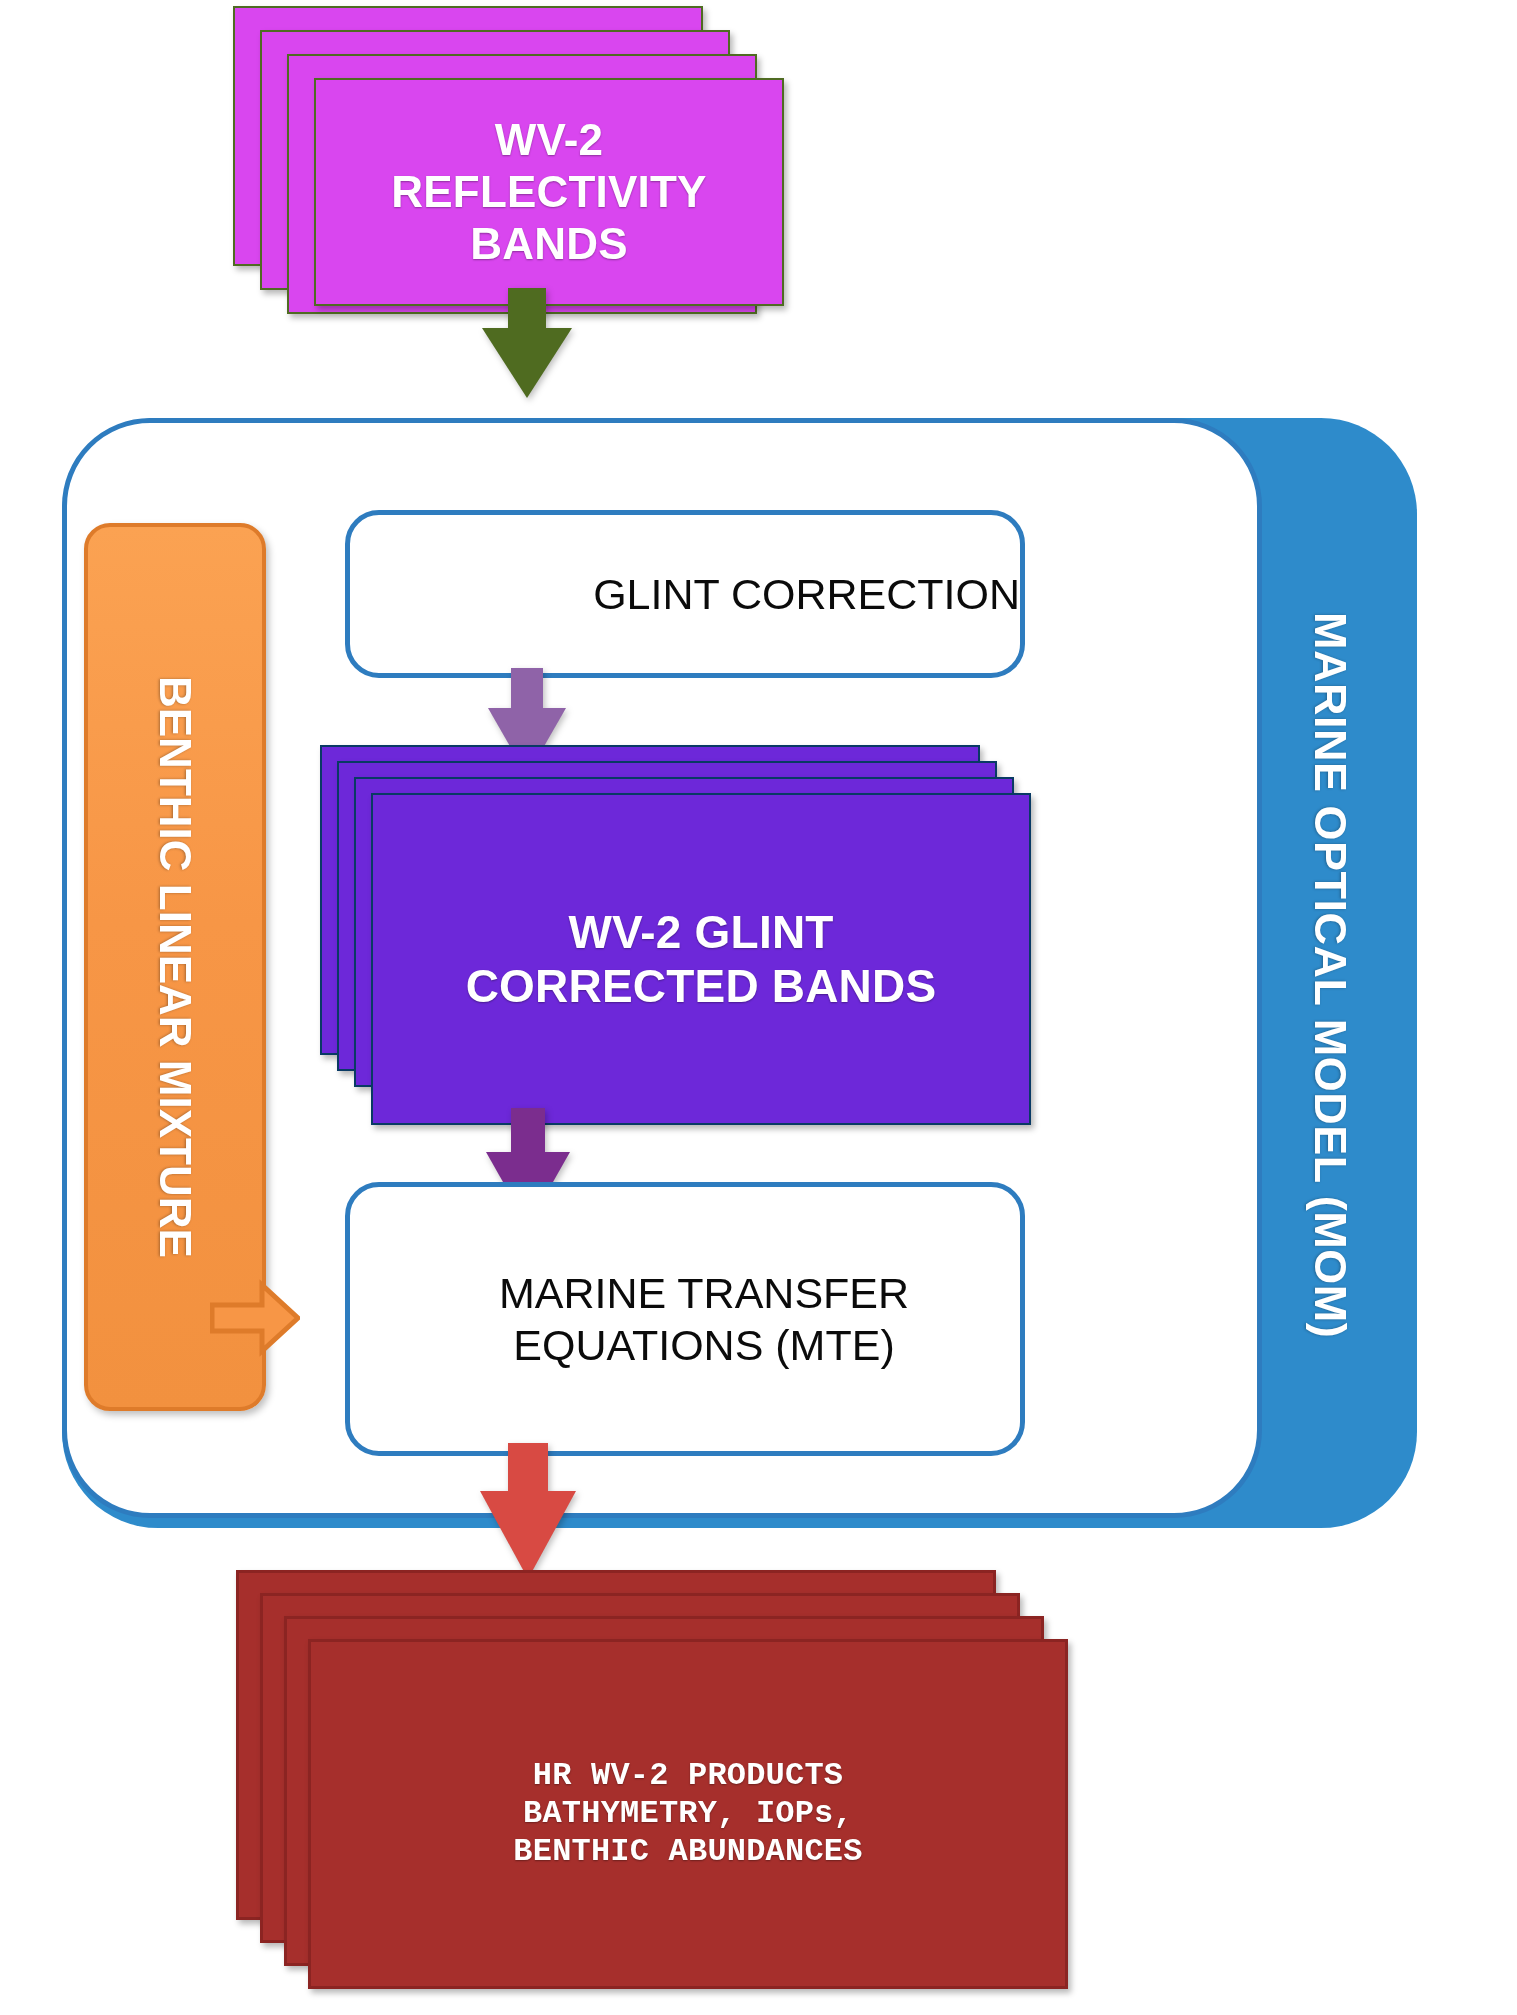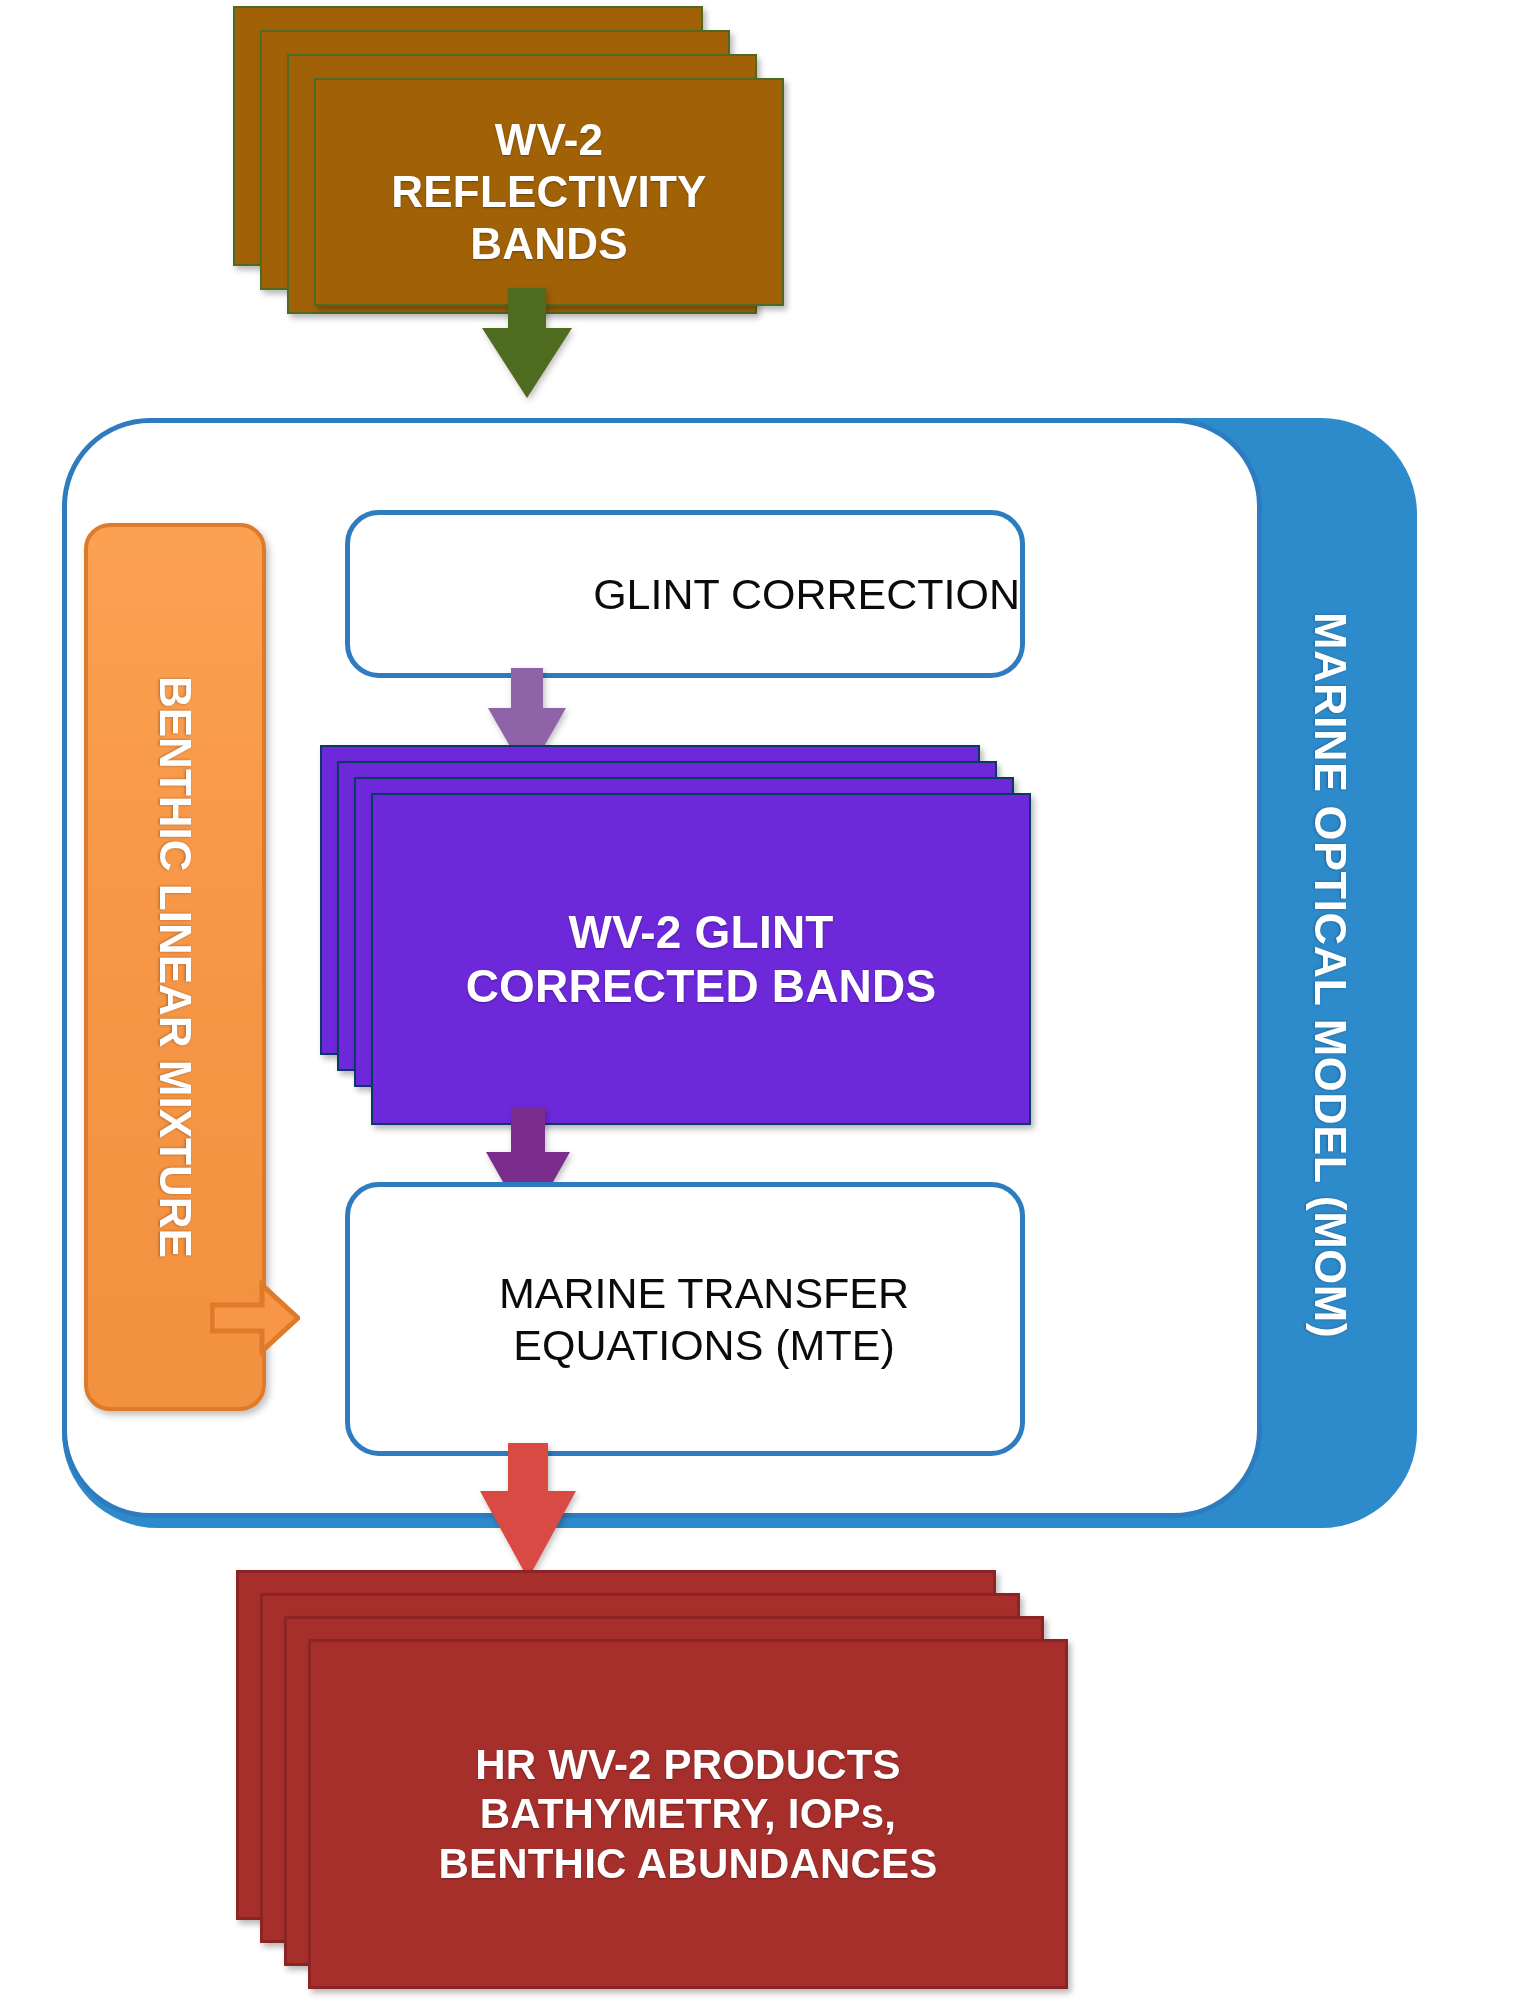--- a/index.html
+++ b/index.html
@@ -14,21 +14,21 @@
   .stack .layer.shadow{box-shadow:3px 4px 6px rgba(0,0,0,.28);}
   .stack .top{display:flex;align-items:center;justify-content:center;text-align:center;}
   .stack .top span{
       color:#ffffff;font-weight:bold;line-height:1.18;
       text-shadow:0 1px 2px rgba(0,0,0,.35);
       letter-spacing:.2px;
   }
 
   
   #green-stack{left:233px;top:6px;width:556px;height:300px;}
-  #green-stack .layer{background:#a16207;border:2px solid #4F6B22;}
+  #green-stack .layer{background:#d946ef;border:2px solid #4F6B22;}
   #green-stack .l1{left:0px;  top:0px;   width:470px;height:260px;}
   #green-stack .l2{left:27px; top:24px;  width:470px;height:260px;}
   #green-stack .l3{left:54px; top:48px;  width:470px;height:260px;}
   #green-stack .l4{left:81px; top:72px;  width:470px;height:228px;}
   #green-stack .top span{font-size:44px;}
 
   
   .arrow-down{position:absolute;}
   .arrow-down .shaft{position:absolute;left:50%;transform:translateX(-50%);top:0;}
   .arrow-down .head{position:absolute;left:50%;transform:translateX(-50%);
@@ -99,21 +99,21 @@
   #blue-stack .l4{left:51px; top:48px; width:660px;height:332px;}
   #blue-stack .top span{font-size:46px;}
 
   
   #red-stack{left:236px;top:1570px;width:900px;height:430px;}
   #red-stack .layer{background:#A62F2C;border:3px solid #8B2422;}
   #red-stack .l1{left:0px;  top:0px;  width:760px;height:350px;}
   #red-stack .l2{left:24px; top:23px; width:760px;height:350px;}
   #red-stack .l3{left:48px; top:46px; width:760px;height:350px;}
   #red-stack .l4{left:72px; top:69px; width:760px;height:350px;}
-  #red-stack .top span{font-size:42px;}
+  #red-stack .top span{font-size:32px;font-family:Liberation Mono, monospace;}
 </style>
 </head>
 <body>
 
 <div class="canvas">
 
   <div id="mom-fill"></div>
   <div id="mom-white"></div>
   <div id="mom-label">
     <span>MARINE OPTICAL MODEL (MOM)</span>

